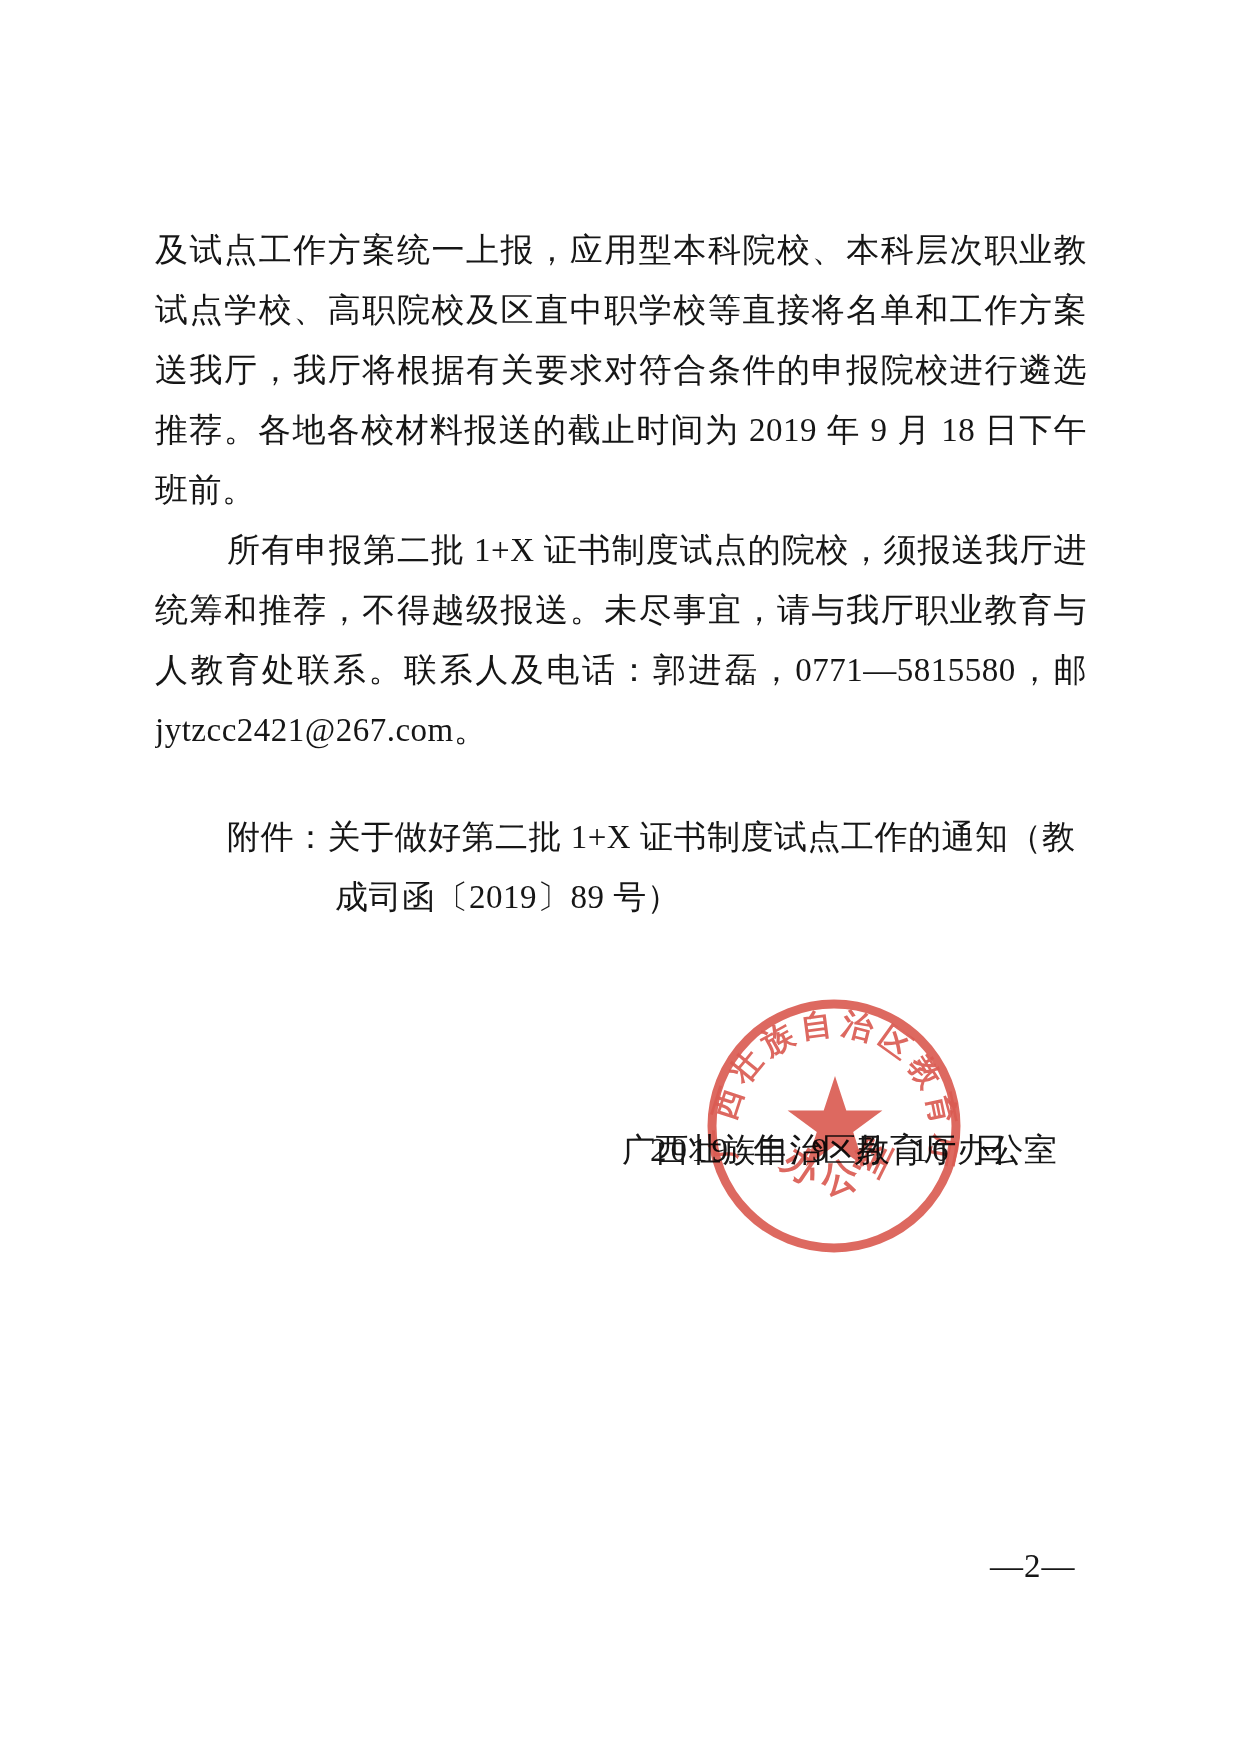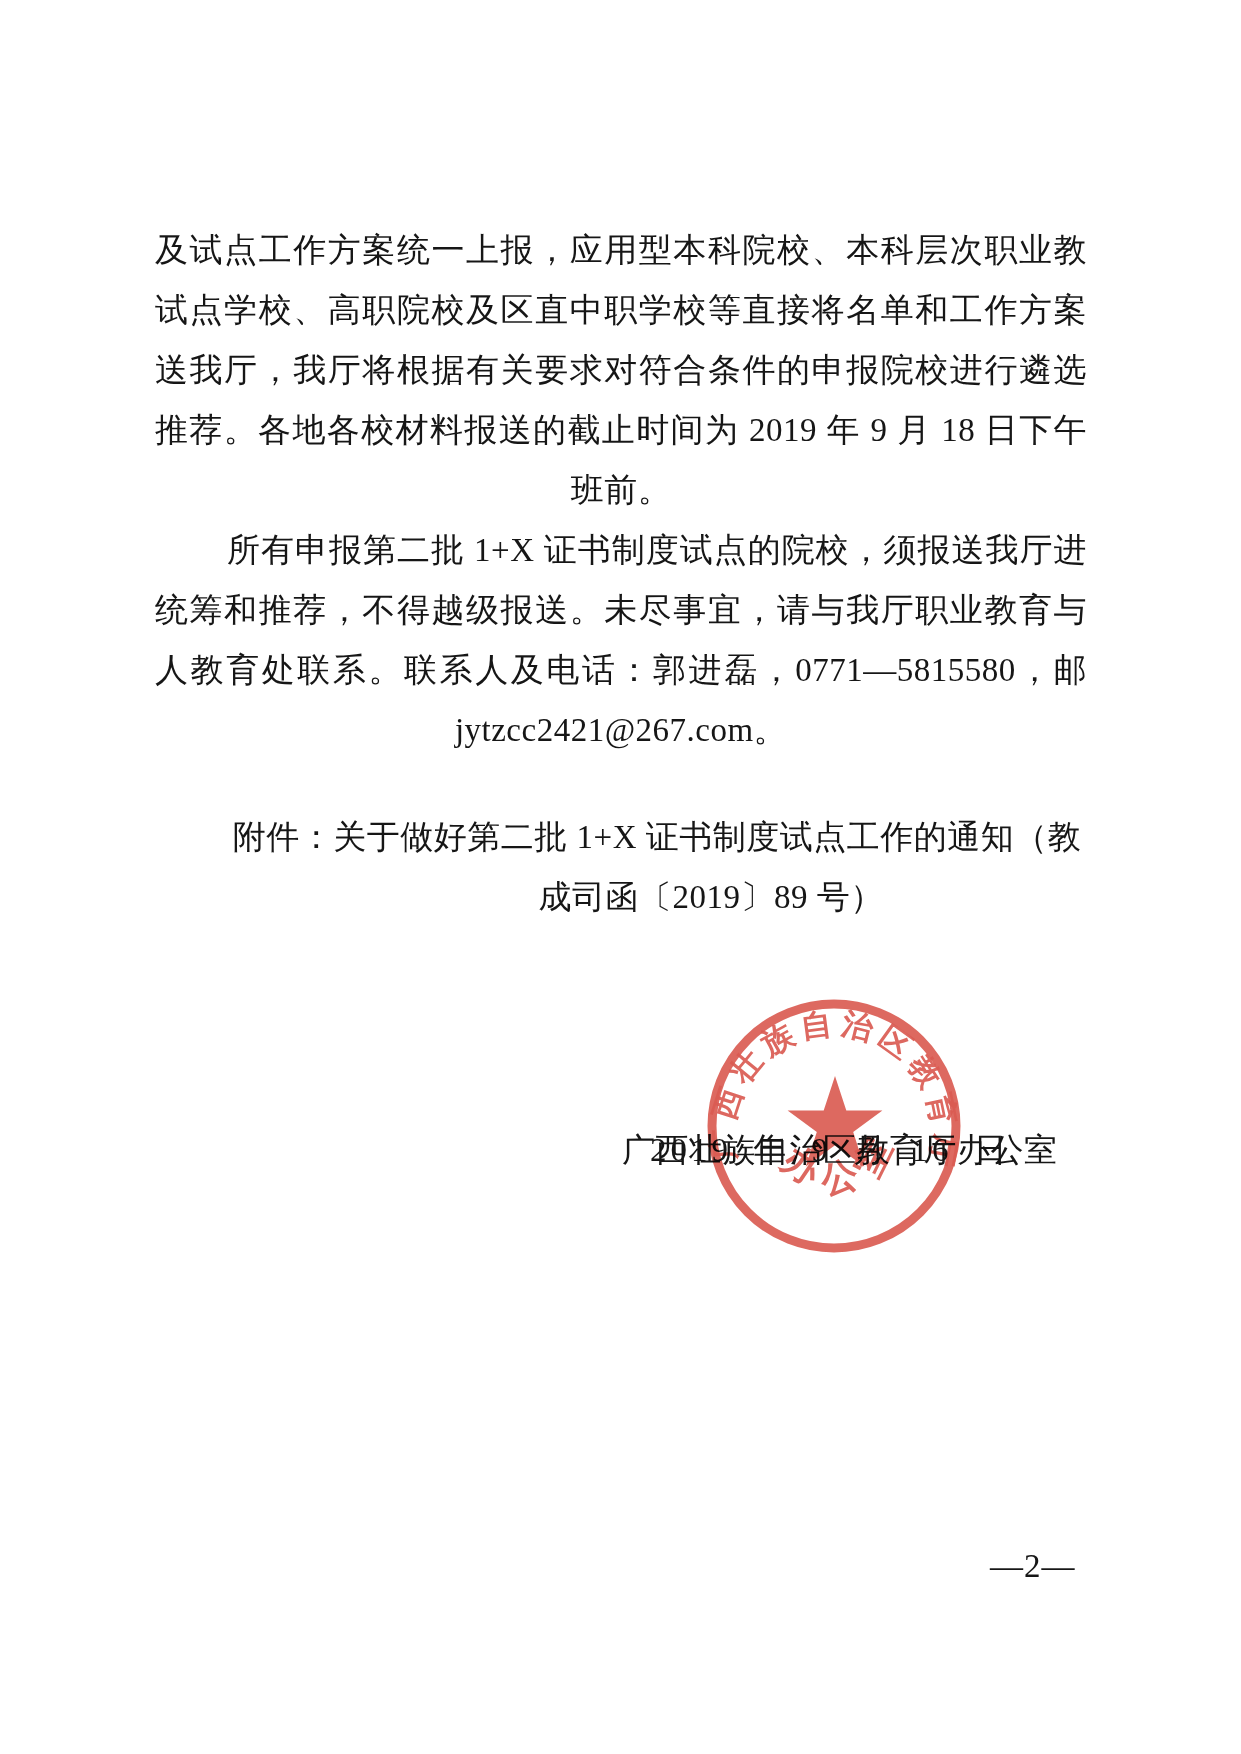--- a/index.html
+++ b/index.html
@@ -17,21 +17,20 @@
     position: absolute;
     left: 155px;
     width: 932px;
   }
   .line {
     height: 60px;
     line-height: 60px;
     font-size: 33px;
     overflow: hidden;
     letter-spacing: 0.5px;
-    text-align: center;
   }
   .j { text-align: justify; text-align-last: justify; }
   .indent1 { text-indent: 72px; }
   .indent2 { text-indent: 180px; }
   .sig-line {
     position: absolute;
     font-size: 33px;
     white-space: nowrap;
     letter-spacing: 0.5px;
   }

